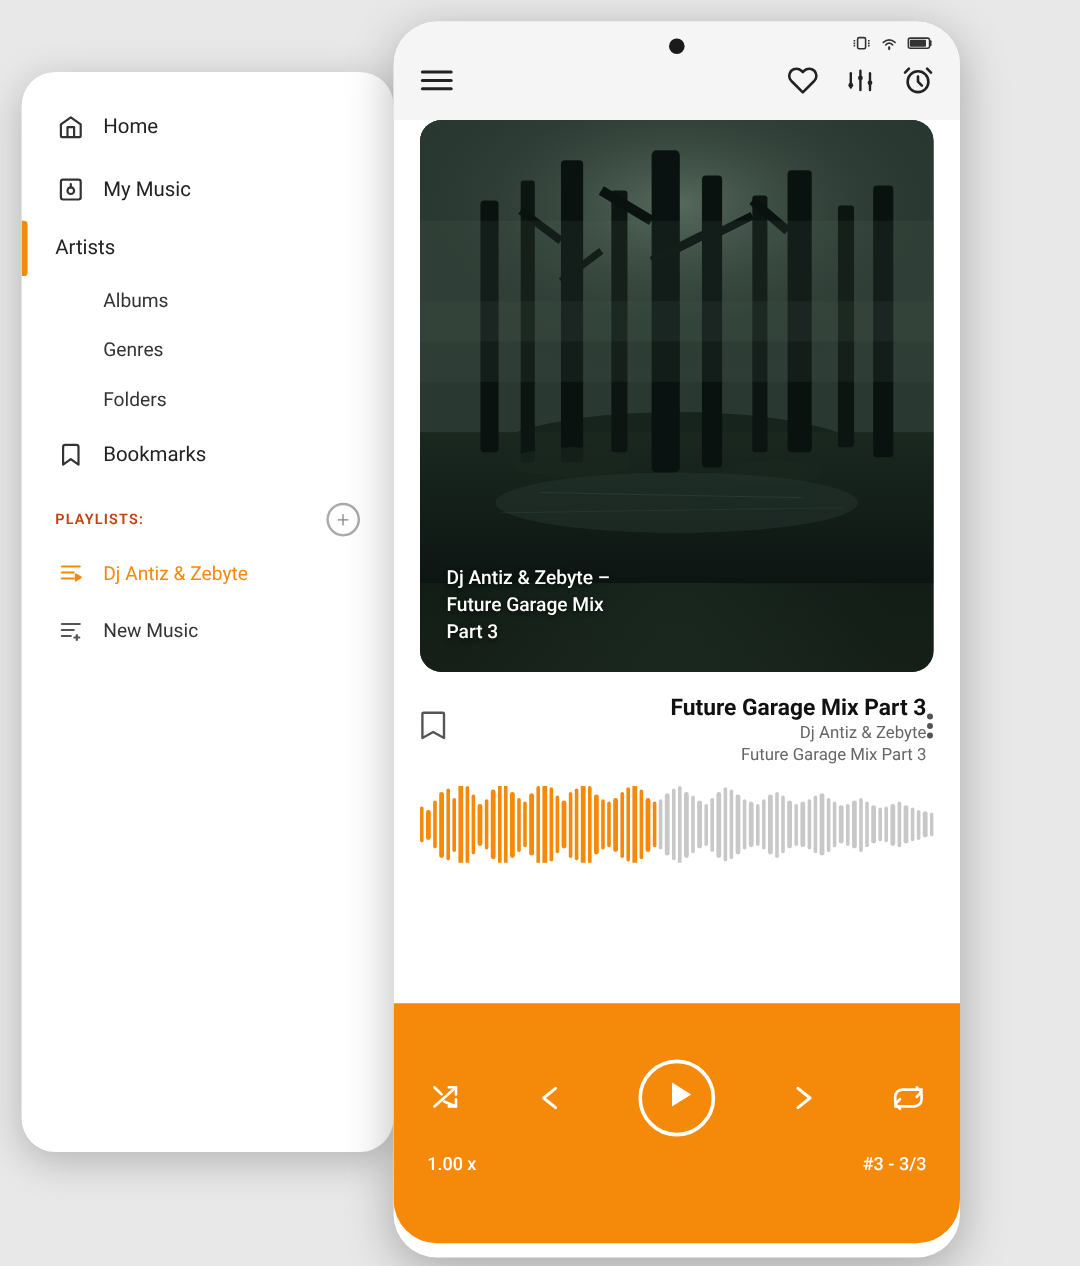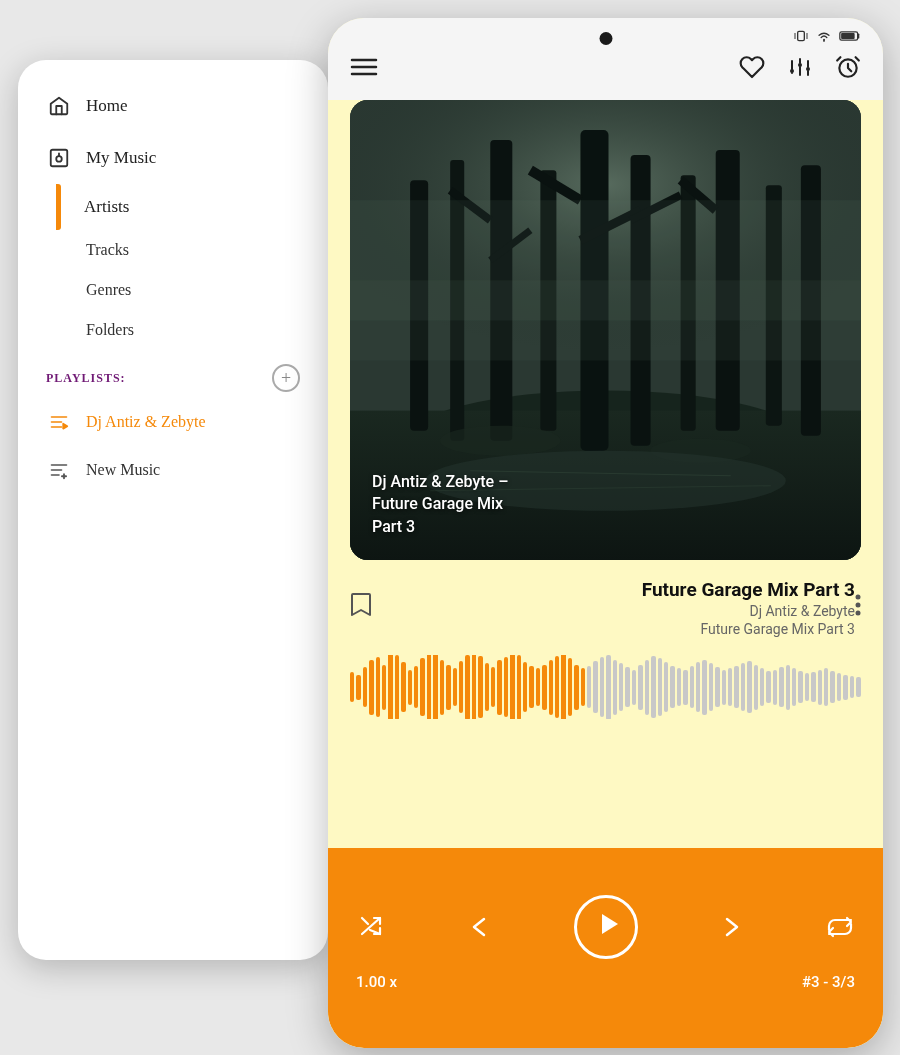--- a/index.html
+++ b/index.html
@@ -20,21 +20,20 @@
       width: 310px;
       height: 900px;
       background: #fff;
       border-radius: 28px;
       box-shadow: 0 8px 32px rgba(0,0,0,0.22);
       overflow: hidden;
     }
 
     .phone-left-inner {
       padding: 20px 0 0 0;
-      font-family: Liberation Serif, serif;
     }
 
     .sidebar-nav {
       display: flex;
       flex-direction: column;
     }
 
     .nav-item {
       display: flex;
       align-items: center;
@@ -82,21 +81,21 @@
 
     .playlists-header {
       display: flex;
       align-items: center;
       padding: 14px 28px 6px 28px;
       justify-content: space-between;
     }
 
     .playlists-label {
       font-size: 12px;
-      color: #701a75;
+      color: #c2410c;
       font-weight: 600;
       letter-spacing: 1px;
     }
 
     .add-btn {
       width: 28px;
       height: 28px;
       border-radius: 50%;
       border: 2px solid #aaa;
       display: flex;
@@ -130,23 +129,23 @@
       justify-content: center;
       font-size: 18px;
       flex-shrink: 0;
     }
 
     
     .phone-right {
       position: absolute;
       left: 328px;
       top: 18px;
-      width: 555px;
+      width: 472px;
       height: 1030px;
-      background: #fef9c3;
+      background: #ffffff;
       border-radius: 36px;
       box-shadow: 0 10px 40px rgba(0,0,0,0.28);
       overflow: hidden;
     }
 
     .status-bar {
       display: flex;
       align-items: center;
       justify-content: flex-end;
       padding: 10px 22px 4px 22px;
@@ -292,21 +291,21 @@
       display: flex;
       justify-content: space-between;
       padding: 2px 22px 0 22px;
       font-size: 13px;
       color: #888;
     }
 
     
     .player-controls {
       position: absolute;
-      bottom: 0;
+      bottom: 12px;
       left: 0;
       right: 0;
       height: 200px;
       background: #F5890A;
       border-radius: 0 0 36px 36px;
       display: flex;
       flex-direction: column;
       align-items: center;
       justify-content: center;
       padding: 10px 28px 20px 28px;
@@ -381,37 +380,45 @@
         <span class="nav-icon">
           <svg width="22" height="22" viewBox="0 0 24 24" fill="none" stroke="#333" stroke-width="2" stroke-linecap="round" stroke-linejoin="round">
             <rect x="3" y="3" width="18" height="18" rx="2"></rect>
             <circle cx="12" cy="13" r="3"></circle>
             <path d="M12 10V7"></path>
           </svg>
         </span>
         <span class="nav-label">My Music</span>
       </div>
 
-      <div class="nav-item active-bar" style=" margin-left: 38px;">
+      <div class="nav-item active-bar" style="">
         <span class="nav-label">Artists</span>
       </div>
 
-
       <div class="nav-sub-item">
-        <span>Tracks</span>
-      </div>
+        <span>Albums</span>
+      </div>
+
 
       <div class="nav-sub-item">
         <span>Genres</span>
       </div>
 
       <div class="nav-sub-item">
         <span>Folders</span>
       </div>
 
+      <div class="nav-item">
+        <span class="nav-icon">
+          <svg width="22" height="22" viewBox="0 0 24 24" fill="none" stroke="#333" stroke-width="2" stroke-linecap="round" stroke-linejoin="round">
+            <path d="M19 21l-7-5-7 5V5a2 2 0 012-2h10a2 2 0 012 2z"></path>
+          </svg>
+        </span>
+        <span class="nav-label">Bookmarks</span>
+      </div>
 
 
 
       <div class="playlists-header">
         <span class="playlists-label">PLAYLISTS:</span>
         <div class="add-btn">+</div>
       </div>
 
 
       <div class="playlist-item active">

